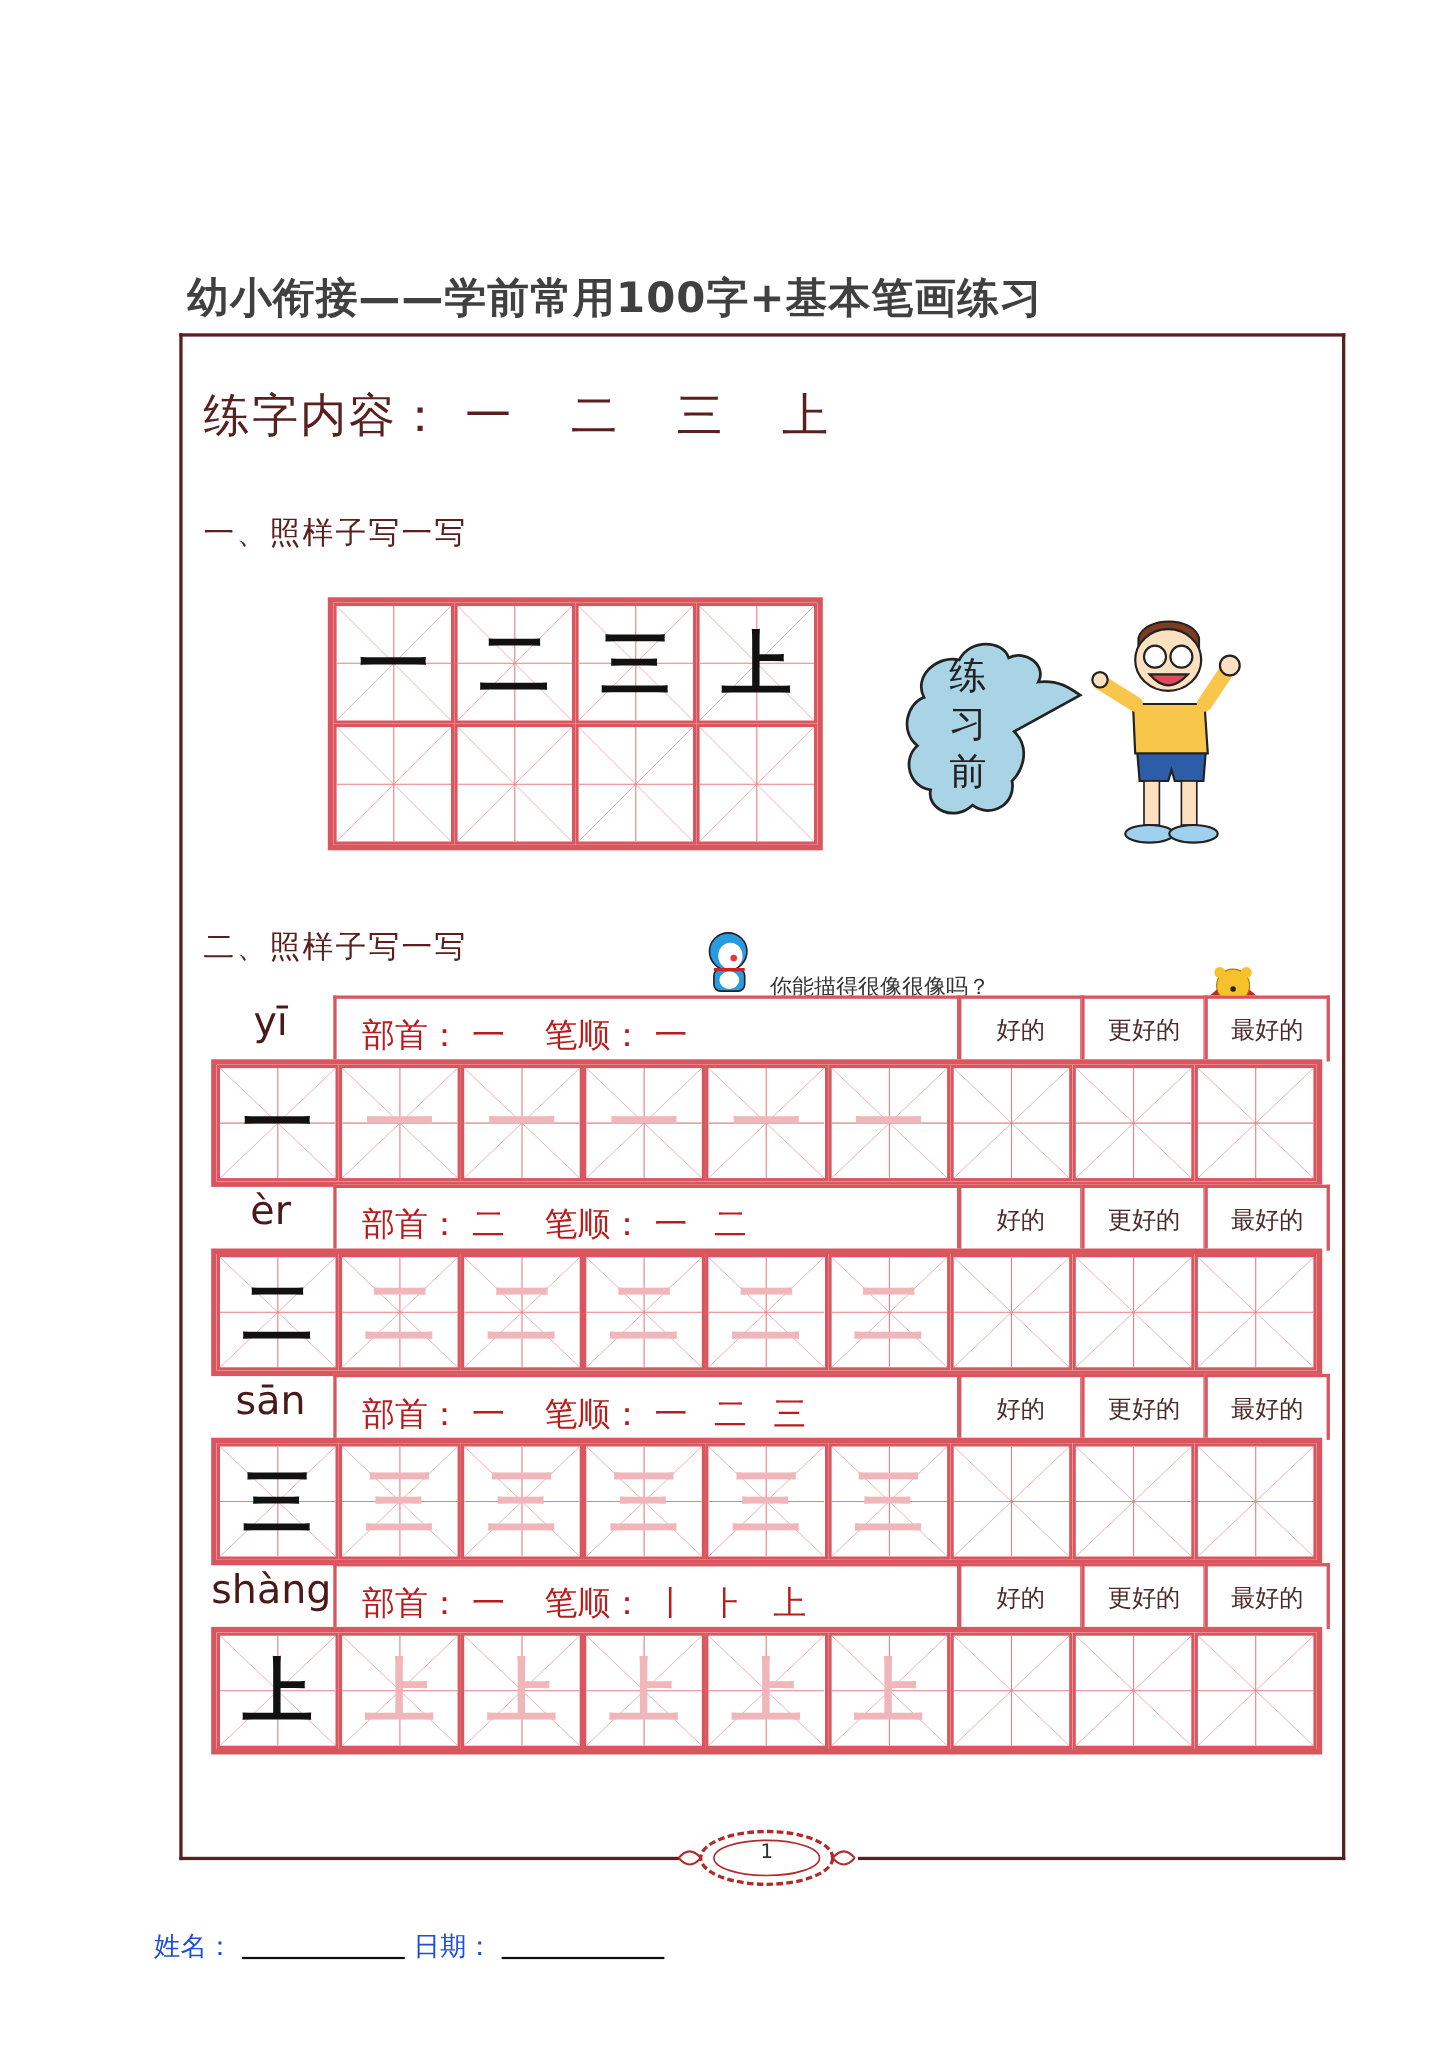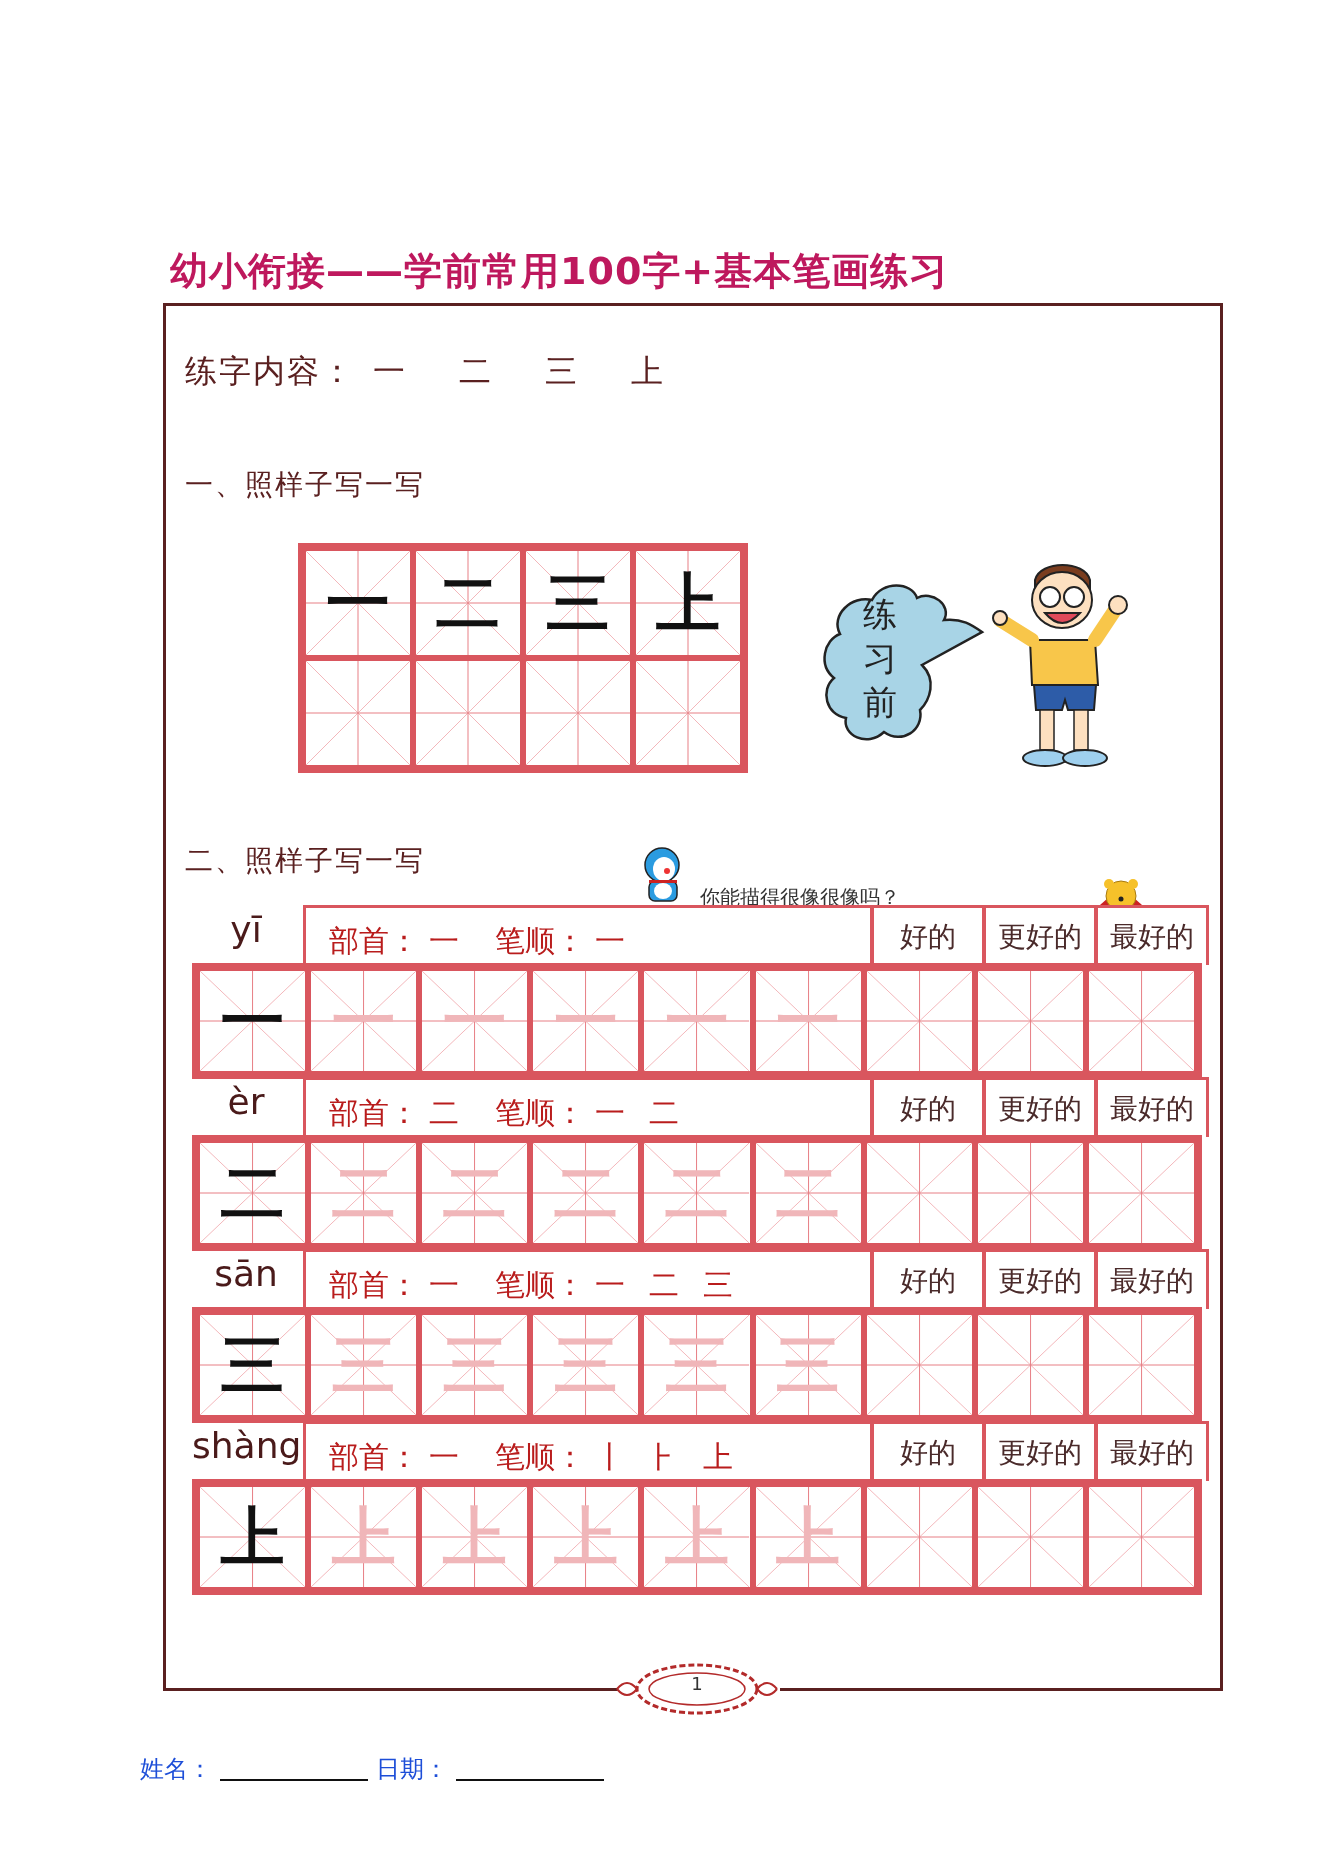--- a/index.html
+++ b/index.html
@@ -1,36 +1,36 @@
 <!DOCTYPE html>
 <html><head>
 <meta charset="utf-8">
 <style>
   * { box-sizing: border-box; margin: 0; padding: 0; }
   body { width: 1323px; height: 1871px; background: #ffffff; position: relative; font-family: "DejaVu Serif", "Liberation Serif", serif; overflow: hidden; }
   .abs { position: absolute; }
-  .main-title { left: 170px; top: 246px; font-family: "DejaVu Sans", sans-serif; font-weight: bold; font-size: 38px; color: #be185d; letter-spacing: 1px; white-space: nowrap; }
+  .main-title { left: 170px; top: 246px; font-family: "DejaVu Sans", sans-serif; font-weight: bold; font-size: 38px; color: #404040; letter-spacing: 1px; white-space: nowrap; }
   .frame { left: 163px; top: 303px; width: 1060px; height: 1388px; border: 3px solid #5a2020; border-bottom: none; }
   .frame-bottom-l { left: 163px; top: 1688px; width: 455px; height: 3px; background: #5a2020; }
   .frame-bottom-r { left: 780px; top: 1688px; width: 443px; height: 3px; background: #5a2020; }
   .ornament { left: 612px; top: 1657px; width: 170px; height: 64px; }
   .page-num { left: 690px; top: 1673px; width: 14px; text-align: center; font-family: "DejaVu Sans", sans-serif; font-size: 18px; color: #333; }
-  .content-title { left: 185px; top: 350px; font-size: 32px; color: #5a2020; white-space: nowrap; letter-spacing: 2px; }
+  .content-title { left: 185px; top: 350px; font-size: 42px; color: #5a2020; white-space: nowrap; letter-spacing: 2px; }
   .content-title .ch { display: inline-block; margin-left: 52px; }
   .sec-title { font-size: 28px; color: #5a2020; white-space: nowrap; letter-spacing: 2px; }
   .grid { position: absolute; border: 5px solid #d9565e; display: grid; background: #fff; }
   .cell { position: relative; border: 3px solid #d9565e; background: #fff; overflow: hidden; }
   .cell svg.mi { position: absolute; left: 0; top: 0; width: 100%; height: 100%; }
   .cell .glyph { position: absolute; left: 0; top: 0; width: 100%; height: 100%; display: flex; align-items: center; justify-content: center; font-size: 64px; font-family: "DejaVu Serif", serif; font-weight: bold; color: #111; }
   .cell .glyph.trace { color: #f0b6b9; font-weight: bold; }
   .row-head { position: absolute; height: 60px; border: 3px solid #d9565e; border-bottom: none; background: #fff; }
   .pinyin { position: absolute; width: 108px; text-align: center; font-family: "DejaVu Sans", sans-serif; font-size: 36px; color: #4a1a1a; }
   .info { position: absolute; font-size: 30px; color: #b91c1c; white-space: nowrap; }
   .info span { margin-right: 10px; }
-  .rate { position: absolute; height: 60px; border: 3px solid #d9565e; border-bottom: none; font-size: 28px; color: #4a2a2a; display: flex; align-items: center; justify-content: center; background: #fff; }
+  .rate { position: absolute; height: 60px; border: 3px solid #d9565e; border-bottom: none; font-size: 22px; color: #4a2a2a; display: flex; align-items: center; justify-content: center; background: #fff; }
   .footer { left: 140px; top: 1753px; font-size: 24px; color: #1d4ed8; white-space: nowrap; }
   .footer .line { display: inline-block; width: 148px; border-bottom: 2px solid #111; margin: 0 8px; height: 22px; vertical-align: -4px; }
   .hint { left: 700px; top: 884px; font-size: 20px; color: #333; white-space: nowrap; }
 </style>
 </head>
 <body>
 
 <div class="abs main-title">幼小衔接——学前常用100字+基本笔画练习</div>
 
 <div class="abs frame"></div>

